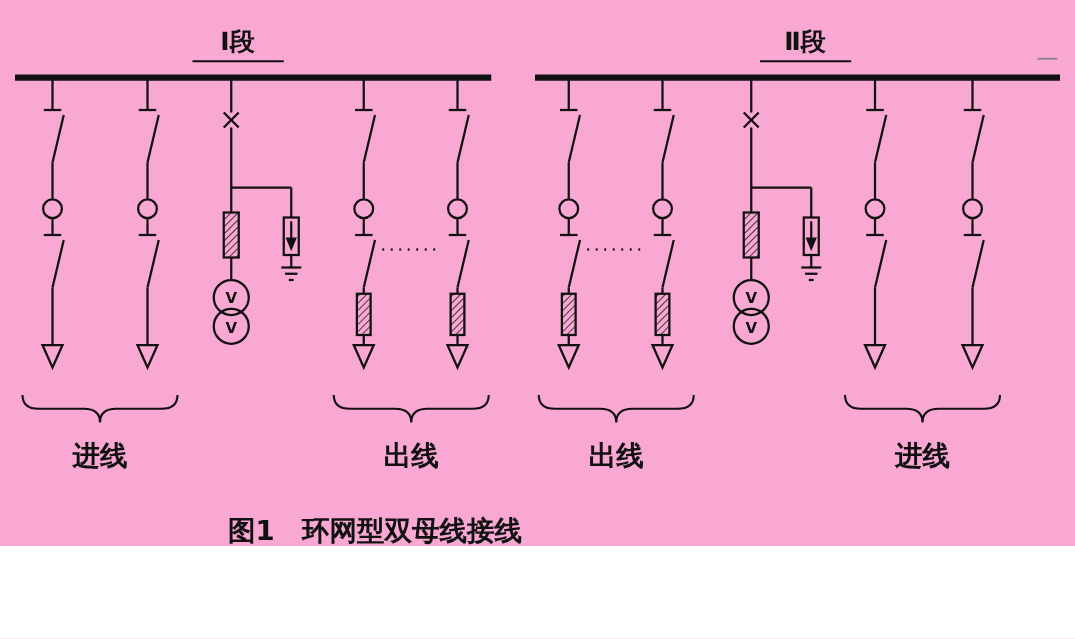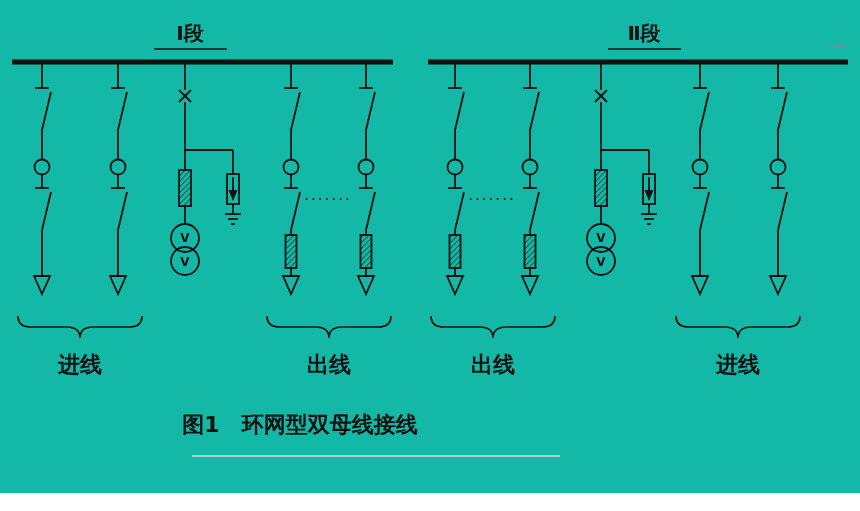--- a/index.html
+++ b/index.html
@@ -3,22 +3,22 @@
 <meta charset="utf-8">
 <style>
   html, body {
     margin: 0;
     padding: 0;
     background: #ffffff;
   }
   .page {
     position: relative;
     width: 860px;
-    height: 493px;
-    background: #14b8a6;
+    height: 437px;
+    background: #f9a8d4;
     overflow: hidden;
   }
   svg {
     display: block;
   }
   svg text {
     font-family: "DejaVu Sans", "Liberation Sans", sans-serif;
     fill: #111111;
   }
   .bus-label {

